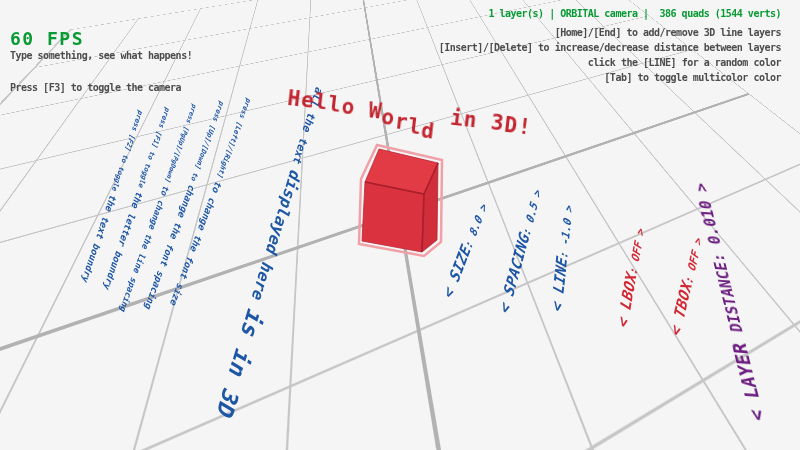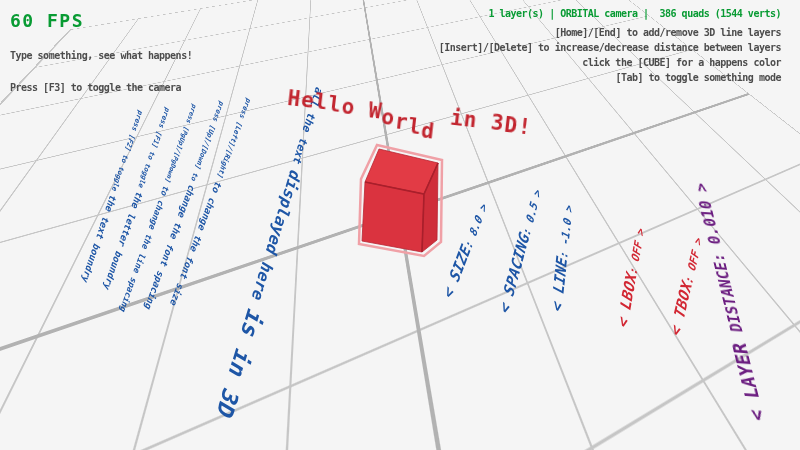--- a/index.html
+++ b/index.html
@@ -11,21 +11,21 @@
      margin-left:-650px;margin-top:-650px;transform-origin:50% 50%;
      transform:translate3d(-30px,55px,-126px) rotateX(52deg) rotateZ(-19deg);
      border:2px solid #c6c6c6;
      background-image:
        linear-gradient(0deg, transparent 0 648px, #b2b2b2 648px 652px, transparent 652px),
        linear-gradient(90deg, transparent 0 648px, #b2b2b2 648px 652px, transparent 652px),
        repeating-linear-gradient(0deg, #c6c6c6 0 2px, transparent 2px 130px),
        repeating-linear-gradient(90deg, #c6c6c6 0 2px, transparent 2px 130px);}
   
   .hudtxt{position:absolute;font-weight:bold;color:#4c4c4c;font-size:10px;letter-spacing:-0.5px;white-space:pre;}
-  .fps{left:10px;top:10px;font-size:18px;letter-spacing:1.5px;color:#089b33;}
+  .fps{left:10px;top:28px;font-size:18px;letter-spacing:1.5px;color:#089b33;}
   .ins1{left:10px;top:35px;}
   .ins2{left:10px;top:50px;}
   .ins3{left:10px;top:82px;text-align:right;}
   .rline{right:19px;text-align:right;}
   .stat{top:8px;color:#089b33;}
   .h0{top:27px;} .h1{top:42px;} .h2{top:57px;} .h3{top:72px;}
   
   .gtxt{position:absolute;transform-origin:0 0;white-space:pre;font-weight:bold;
         color:#1e56a6;line-height:1;}
   .gtxt span{white-space:pre;}
@@ -88,16 +88,16 @@
 
   <div class="title3d" id="title3d"><span class="tl" style="transform: translateY(0px);">H</span><span class="tl" style="transform: translateY(0px);">e</span><span class="tl" style="transform: translateY(0px);">l</span><span class="tl" style="transform: translateY(1px);">l</span><span class="tl" style="transform: translateY(2px);">o</span><span class="tl" style="transform: translateY(0px);"> </span><span class="tl" style="transform: translateY(3px);">W</span><span class="tl" style="transform: translateY(8px);">o</span><span class="tl" style="transform: translateY(11px);">r</span><span class="tl" style="transform: translateY(14px);">l</span><span class="tl" style="transform: translateY(17px);">d</span><span class="tl" style="transform: translateY(0px);"> </span><span class="tl" style="transform: translateY(1px);">i</span><span class="tl" style="transform: translateY(1px);">n</span><span class="tl" style="transform: translateY(0px);"> </span><span class="tl" style="transform: translateY(1px);">3</span><span class="tl" style="transform: translateY(2px);">D</span><span class="tl" style="transform: translateY(2px);">!</span></div>
 
   <div class="hudtxt fps">60 FPS</div>
   <div class="hudtxt ins2">Type something, see what happens!</div>
   <div class="hudtxt ins3">Press [F3] to toggle the camera</div>
 
   <div class="hudtxt rline stat">1 layer(s) | ORBITAL camera |  386 quads (1544 verts)</div>
   <div class="hudtxt rline h0">[Home]/[End] to add/remove 3D line layers</div>
   <div class="hudtxt rline h1">[Insert]/[Delete] to increase/decrease distance between layers</div>
-  <div class="hudtxt rline h2">click the [CUBE] for a happens color</div>
-  <div class="hudtxt rline h3">[Tab] to toggle something mode</div>
+  <div class="hudtxt rline h2">click the [LINE] for a random color</div>
+  <div class="hudtxt rline h3">[Tab] to toggle multicolor color</div>
 
 </div>
 
 </body></html>

